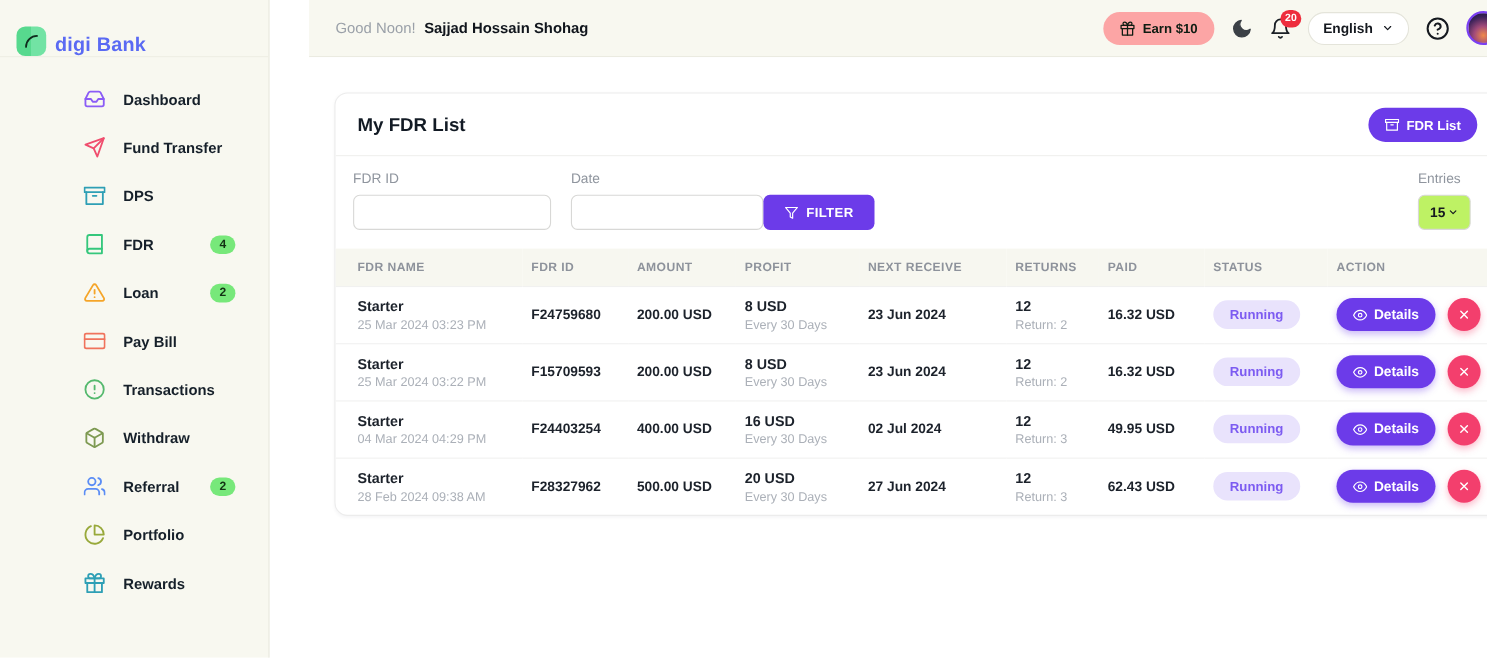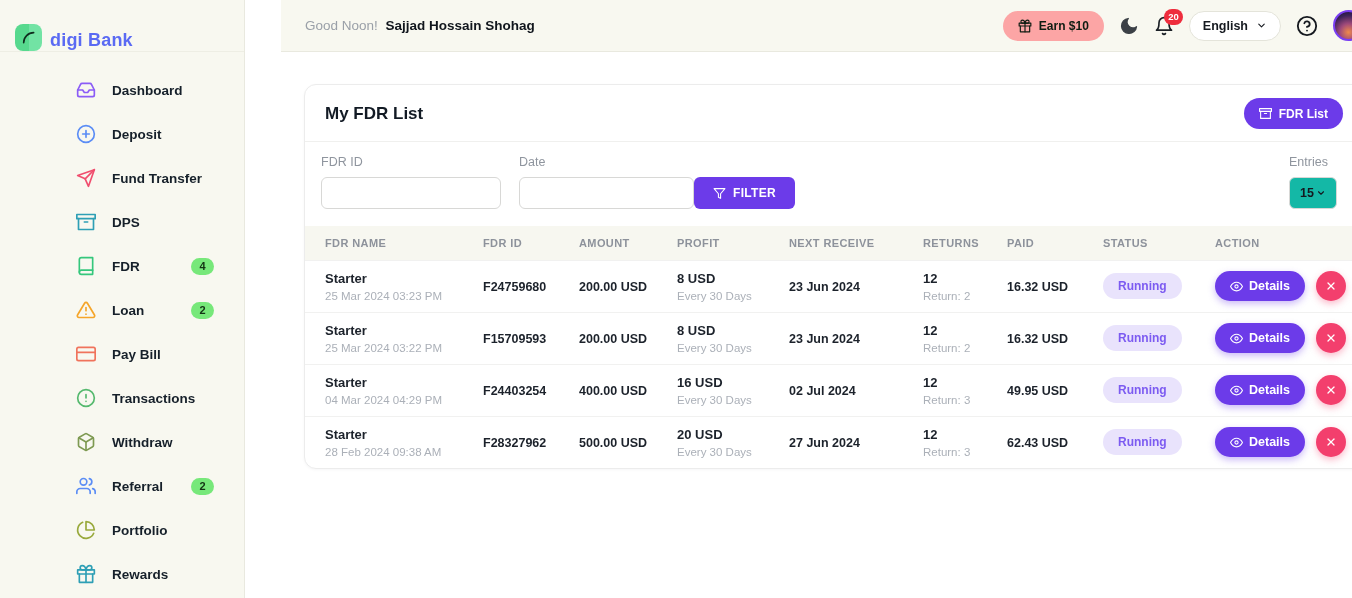--- a/index.html
+++ b/index.html
@@ -39,21 +39,21 @@
   .fdr-list-btn { margin-left:auto; height:31px; background:#6c3be9; color:#fff; border:none; border-radius:999px; display:inline-flex; align-items:center; gap:7px; padding:0 15px; font-size:12px; font-weight:700; cursor:pointer; font-family:inherit; }
 
   .filters { display:flex; align-items:flex-end; padding:13px 26px 17px 16px; }
   .field { display:flex; flex-direction:column; }
   .field-label { font-size:12.5px; color:#8f959e; margin-bottom:8px; }
   .field input { width:180px; height:32px; border:1px solid #d8d8d6; border-radius:6px; background:#fff; padding:0 10px; font-size:13px; font-family:inherit; color:#1b222c; outline:none; }
   .field.date-field { margin-left:18px; }
   .field.date-field input { width:175px; }
   .filter-btn { height:32px; background:#6c3be9; color:#fff; border:none; border-radius:6px; display:inline-flex; align-items:center; gap:7px; padding:0 19px; font-size:12px; font-weight:700; letter-spacing:.3px; cursor:pointer; font-family:inherit; }
   .entries-wrap { margin-left:auto; display:flex; flex-direction:column; align-items:flex-start; }
-  .entries-select { width:48px; height:32px; border:1px solid #d8d8d6; border-radius:6px; background:#14b8a6; display:inline-flex; align-items:center; justify-content:center; gap:2px; font-size:12.5px; font-weight:700; color:#15191f; cursor:pointer; }
+  .entries-select { width:48px; height:32px; border:1px solid #d8d8d6; border-radius:6px; background:#bef264; display:inline-flex; align-items:center; justify-content:center; gap:2px; font-size:12.5px; font-weight:700; color:#15191f; cursor:pointer; }
 
   table { width:100%; border-collapse:collapse; table-layout:fixed; }
   thead th { background:#f7f7f0; height:34px; text-align:left; font-size:11px; font-weight:700; letter-spacing:.4px; color:#8d929b; padding:0 8px; }
   thead th:first-child { padding-left:20px; }
   tbody td { border-top:1px solid #f1f1f0; padding:10px 8px; vertical-align:middle; }
   tbody td:first-child { padding-left:20px; }
   .cell-main { font-size:13px; font-weight:700; color:#1c222b; }
   .cell-sub { font-size:11.5px; color:#abb0b8; margin-top:4px; }
   .cell-strong { font-size:12.5px; font-weight:700; color:#1c222b; }
   .status-pill { display:inline-block; background:#e9e3fc; color:#7c5bf1; font-size:12px; font-weight:600; padding:6px 15px; border-radius:999px; }
@@ -75,30 +75,20 @@
   </div>
   <nav class="nav">
       <div class="nav-item">
         <span class="nav-icon" style="color:#8b5cf6">
           <svg fill="none" stroke="currentColor" stroke-width="2" stroke-linecap="round" stroke-linejoin="round" viewBox="0 0 24 24">
             <polyline points="22 12 16 12 14 15 10 15 8 12 2 12"></polyline>
             <path d="M5.45 5.11 2 12v6a2 2 0 0 0 2 2h16a2 2 0 0 0 2-2v-6l-3.45-6.89A2 2 0 0 0 16.76 4H7.24a2 2 0 0 0-1.79 1.11z"></path>
           </svg>
         </span>
         <span class="nav-label">Dashboard</span>
-      </div>
-      <div class="nav-item">
-        <span class="nav-icon" style="color:#5b8df5">
-          <svg fill="none" stroke="currentColor" stroke-width="2" stroke-linecap="round" stroke-linejoin="round" viewBox="0 0 24 24">
-            <circle cx="12" cy="12" r="10"></circle>
-            <line x1="12" y1="8" x2="12" y2="16"></line>
-            <line x1="8" y1="12" x2="16" y2="12"></line>
-          </svg>
-        </span>
-        <span class="nav-label">Deposit</span>
       </div>
       <div class="nav-item">
         <span class="nav-icon" style="color:#f04e6e">
           <svg fill="none" stroke="currentColor" stroke-width="2" stroke-linecap="round" stroke-linejoin="round" viewBox="0 0 24 24">
             <line x1="22" y1="2" x2="11" y2="13"></line>
             <polygon points="22 2 15 22 11 13 2 9 22 2"></polygon>
           </svg>
         </span>
         <span class="nav-label">Fund Transfer</span>
       </div>

